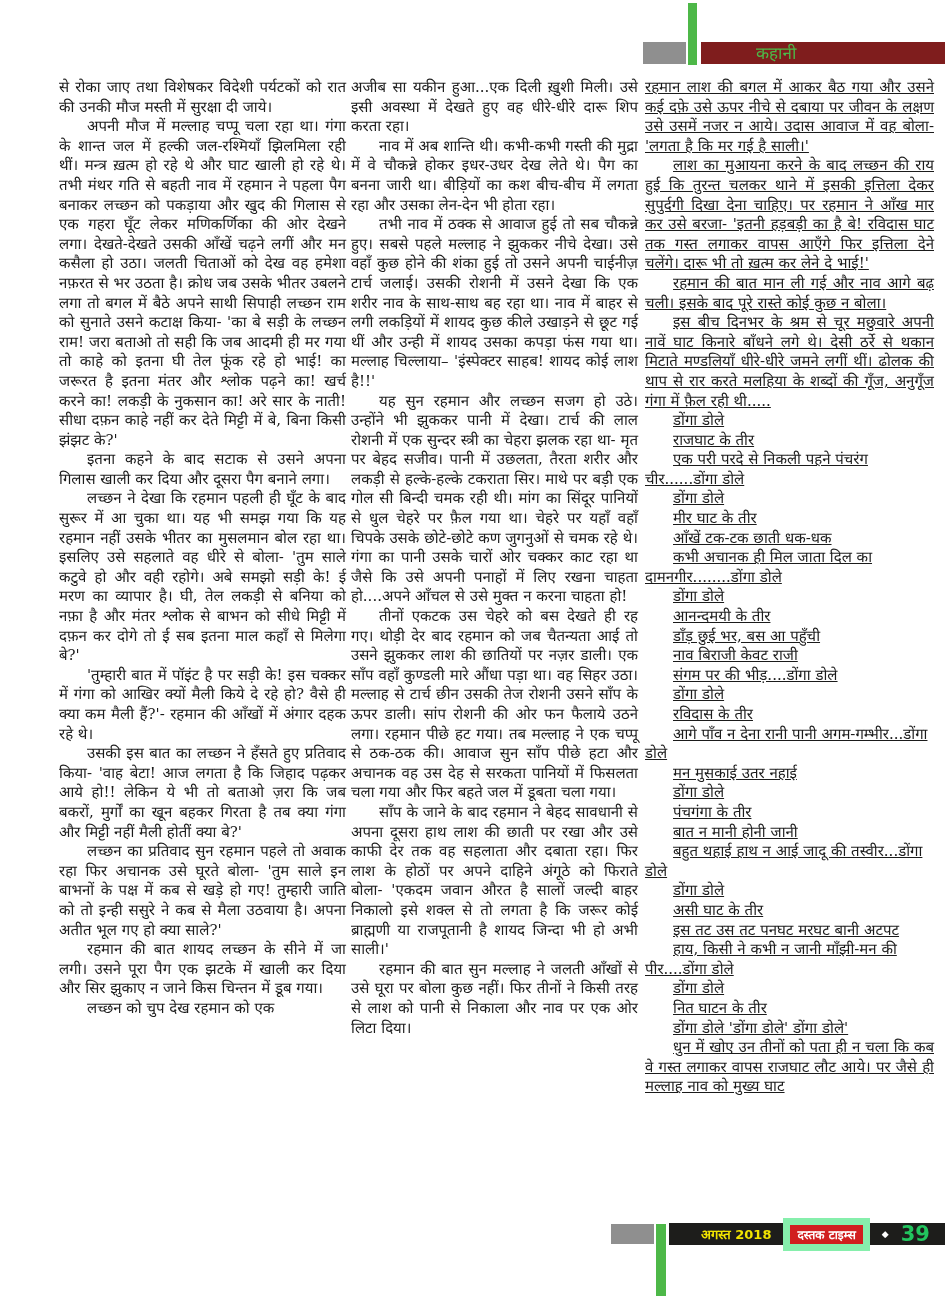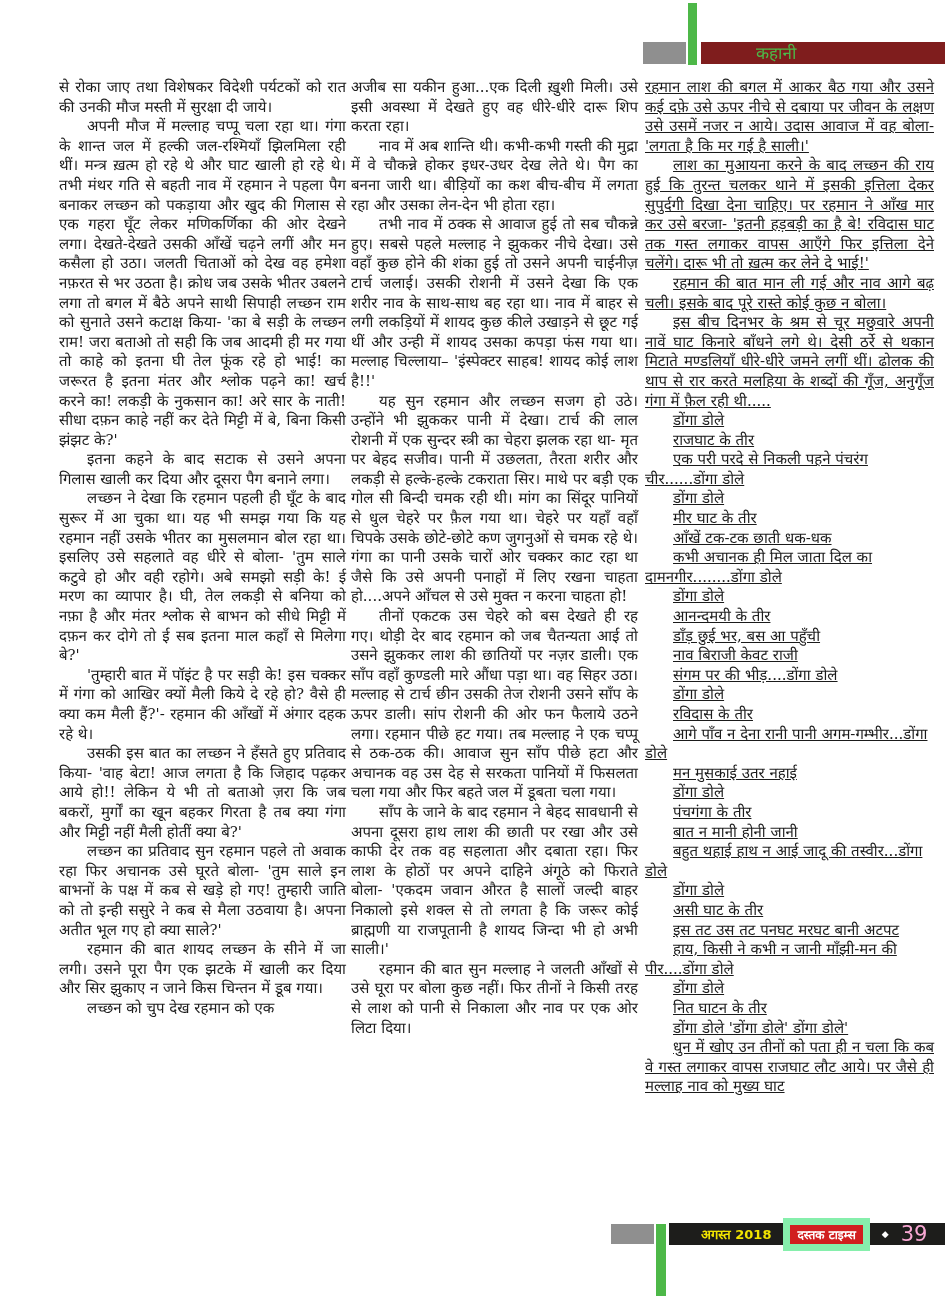--- a/index.html
+++ b/index.html
@@ -22,21 +22,21 @@
   .verse { margin:0; padding:0; text-indent:28px; text-align:left; }
   
   .foot-gray  { position:absolute; left:611px; top:1224px; width:43px; height:20px; background:#8f8f8f; }
   .foot-green { position:absolute; left:656px; top:1224px; width:10px; height:72px; background:#4db848; }
   .foot-black { position:absolute; left:669px; top:1223px; right:0; height:22px; background:#1d1d1b;
                 display:flex; align-items:center; gap:12px; padding-left:32px; box-sizing:border-box;
                 font-family:"DejaVu Sans",sans-serif; }
   .foot-date { color:#f2e500; font-size:13px; font-weight:bold; }
   .foot-logo { background:#d11f1f; color:#ffffff; font-size:12px; font-weight:bold; padding:1px 7px; border:7px solid #86efac; white-space:nowrap; }
   .foot-sep  { color:#ffffff; font-size:9px; }
-  .foot-num  { color:#f9a8d4; font-size:21px; font-weight:normal; }
+  .foot-num  { color:#22c55e; font-size:21px; font-weight:bold; }
 </style>
 </head>
 <body>
 
 <div class="page">
 
   <div class="top-gray"></div>
   <div class="top-green"></div>
   <div class="top-black">
     <span class="label">कहानी</span>

